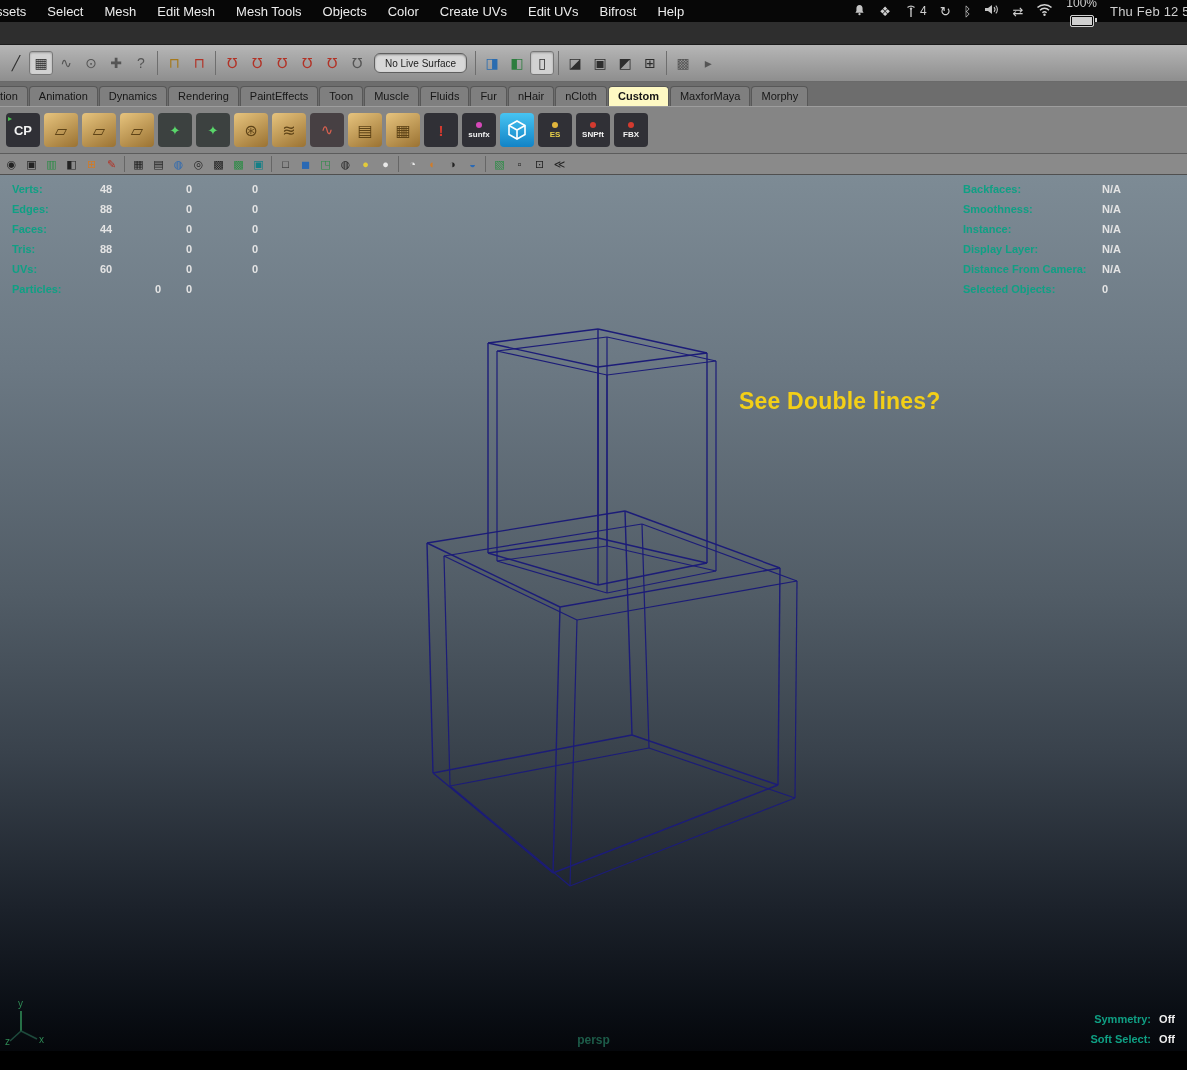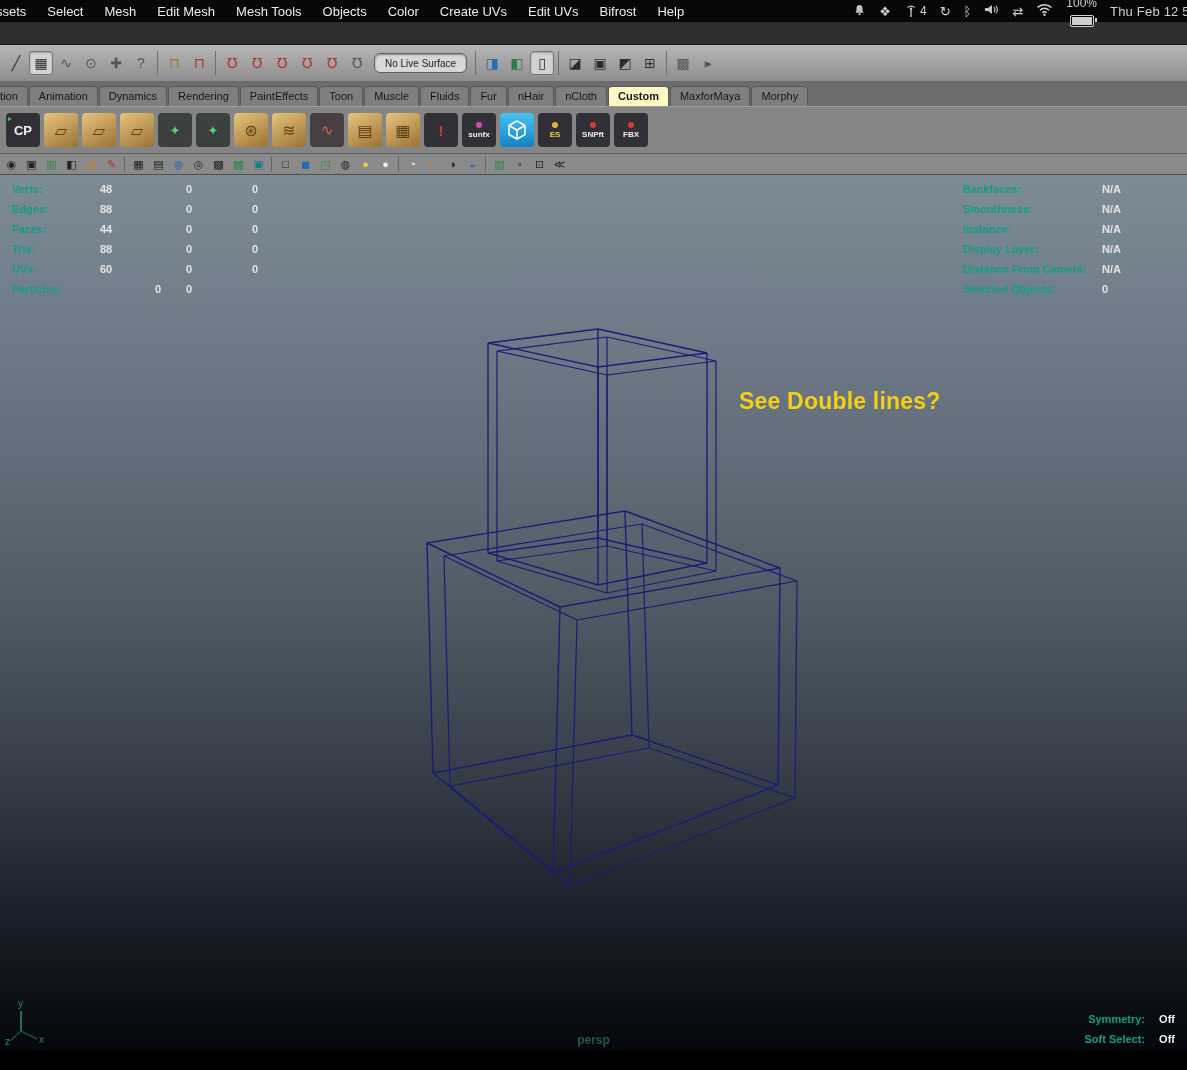--- a/index.html
+++ b/index.html
@@ -96,21 +96,21 @@
   .hrlabel{display:inline-block;width:139px;color:#0fa084;}
   .hrvalue{color:#e4e4e4;}
 
   .annotation{position:absolute;left:739px;top:192px;color:#f3cf17;font-weight:bold;
     font-size:23px;line-height:39px;letter-spacing:.2px;margin-top:15px;}
 
   .camera-label{position:absolute;left:0;right:0;bottom:4px;text-align:center;
     color:#1d5c49;font-size:12px;font-weight:bold;}
 
   .hud-br{position:absolute;right:12px;bottom:2px;font-size:11px;font-weight:bold;line-height:20px;text-align:right;}
-  .brlabel{color:#0fa084;display:inline-block;margin-right:6px;}
+  .brlabel{color:#0fa084;display:inline-block;margin-right:0;}
   .brvalue{color:#efefef;display:inline-block;width:24px;text-align:right;}
 
   .axis{position:absolute;left:5px;bottom:6px;}
 </style>
 </head>
 <body>
 
 <div class="screen">
 
   <header class="macbar">

